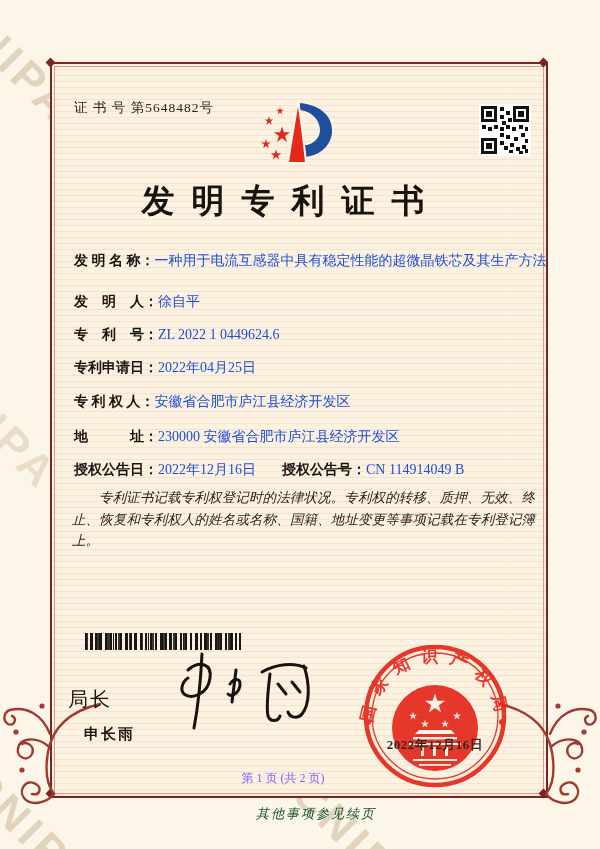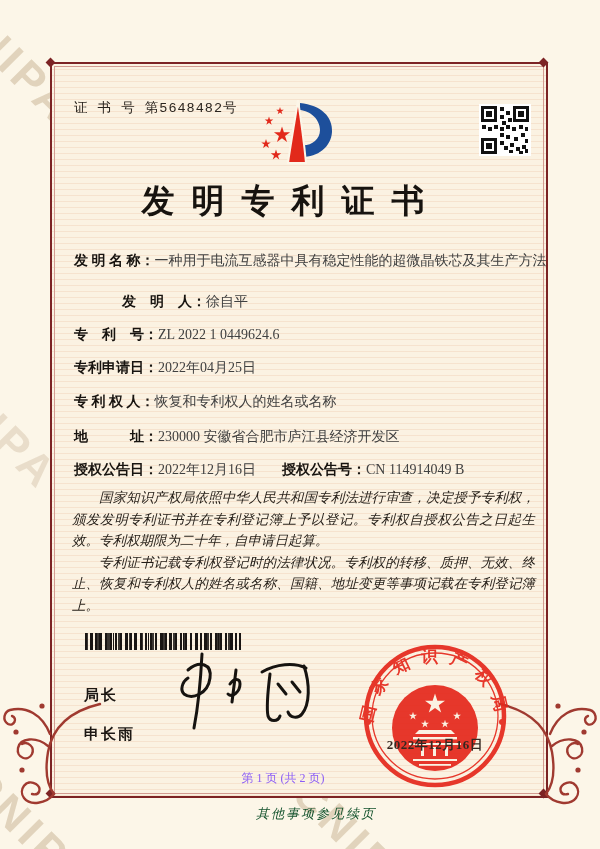--- a/index.html
+++ b/index.html
@@ -32,43 +32,43 @@
   .frame-inner{
     position:absolute;inset:2px;border:1px solid #d39b91;
   }
   .corner-dot{
     position:absolute;width:7px;height:7px;background:#7c2324;
     transform:rotate(45deg);z-index:3;
   }
   .flourish{position:absolute;z-index:4;}
   
   .abs{position:absolute;z-index:5;}
-  .cert-no{left:74px;top:99px;font-size:13.5px;letter-spacing:1px;color:#2a241e;font-family:Liberation Mono, monospace;}
+  .cert-no{left:74px;top:99px;font-size:13.5px;letter-spacing:1px;color:#2a241e;}
   .title{
     left:50px;top:179px;width:466px;text-align:center;
     font-size:33px;font-weight:700;letter-spacing:17px;padding-left:17px;
     box-sizing:border-box;color:#17130f;
   }
   .field-row{left:74px;width:462px;font-size:14px;white-space:nowrap;}
   .f-label{font-weight:700;white-space:pre;color:#17130f;text-align:center;}
-  .f-value{color:#404040;}
+  .f-value{color:#1d4ed8;}
   .pair2{margin-left:26px;}
   .paras{
     left:72px;top:487px;width:463px;font-size:13.5px;line-height:21.5px;
     font-style:italic;color:#231d17;text-align:justify;
   }
   .paras p{margin:0;text-indent:2em;}
   .barcode{
     left:85px;top:633px;width:156px;height:17px;
     background-image:
       repeating-linear-gradient(90deg,#191513 0 2px,rgba(0,0,0,0) 2px 5px),
       repeating-linear-gradient(90deg,#191513 0 1px,rgba(0,0,0,0) 1px 7px),
       repeating-linear-gradient(90deg,rgba(25,21,19,0.85) 0 3px,rgba(0,0,0,0) 3px 11px);
   }
-  .director-label{left:84px;top:686px;font-size:15px;font-weight:700;letter-spacing:2px;}
+  .director-label{left:68px;top:686px;font-size:20px;font-weight:400;letter-spacing:2px;}
   .director-name{left:84px;top:712px;font-size:15px;font-weight:700;letter-spacing:2px;margin-top:13px;}
   .page-info{left:50px;top:770px;width:466px;text-align:center;font-size:12px;color:#8b5cf6;}
   .continuation{left:16px;top:805px;width:600px;text-align:center;font-size:13px;font-style:italic;color:#14532d;letter-spacing:2px;}
   .sig{left:170px;top:650px;z-index:6;}
   .seal{left:353px;top:634px;z-index:7;}
   .qr{left:479px;top:104px;z-index:5;}
   .logo{left:257px;top:100px;z-index:5;}
   .seal-arc{font-size:16.5px;font-weight:700;letter-spacing:11px;
             font-family:"Liberation Serif","DejaVu Serif",serif;}
   .seal-date{font-size:13px;font-weight:700;letter-spacing:0.5px;
@@ -180,41 +180,40 @@
     <use href="#lstar" transform="translate(9,44) scale(0.50)"></use>
     <use href="#lstar" transform="translate(19,55) scale(0.55)"></use>
   </g>
 </svg>
 
 <div class="abs title">发明专利证书</div>
 
 <div class="abs field-row" style="top:252px;">
   <span class="f-label">发 明 名 称：</span><span class="f-value">一种用于电流互感器中具有稳定性能的超微晶铁芯及其生产方法</span>
 </div>
-<div class="abs field-row" style="top:293px;margin-left:48px;">
+<div class="abs field-row" style="top:293px;">
   <span class="f-label">发　明　人：</span><span class="f-value">徐自平</span>
 </div>
 <div class="abs field-row" style="top:326px;">
   <span class="f-label">专　利　号：</span><span class="f-value">ZL 2022 1 0449624.6</span>
 </div>
 <div class="abs field-row" style="top:359px;">
   <span class="f-label">专利申请日：</span><span class="f-value">2022年04月25日</span>
 </div>
 <div class="abs field-row" style="top:393px;">
-  <span class="f-label">专 利 权 人：</span><span class="f-value">恢复和专利权人的姓名或名称</span>
+  <span class="f-label">专 利 权 人：</span><span class="f-value">安徽省合肥市庐江县经济开发区</span>
 </div>
 <div class="abs field-row" style="top:428px;">
   <span class="f-label">地　　　址：</span><span class="f-value">230000 安徽省合肥市庐江县经济开发区</span>
 </div>
 <div class="abs field-row" style="top:461px;">
   <span class="f-label">授权公告日：</span><span class="f-value">2022年12月16日</span><span class="f-label pair2">授权公告号：</span><span class="f-value">CN 114914049 B</span>
 </div>
 
 <div class="abs paras">
-  <p>国家知识产权局依照中华人民共和国专利法进行审查，决定授予专利权，颁发发明专利证书并在专利登记簿上予以登记。专利权自授权公告之日起生效。专利权期限为二十年，自申请日起算。</p>
   <p>专利证书记载专利权登记时的法律状况。专利权的转移、质押、无效、终止、恢复和专利权人的姓名或名称、国籍、地址变更等事项记载在专利登记簿上。</p>
 </div>
 
 <div class="abs barcode"></div>
 
 <div class="abs director-label">局长</div>
 <div class="abs director-name">申长雨</div>
 
 <svg class="abs sig" width="150" height="88" viewBox="0 0 150 88">
   <g stroke="#161310" stroke-width="3" fill="none" stroke-linecap="round" stroke-linejoin="round">

